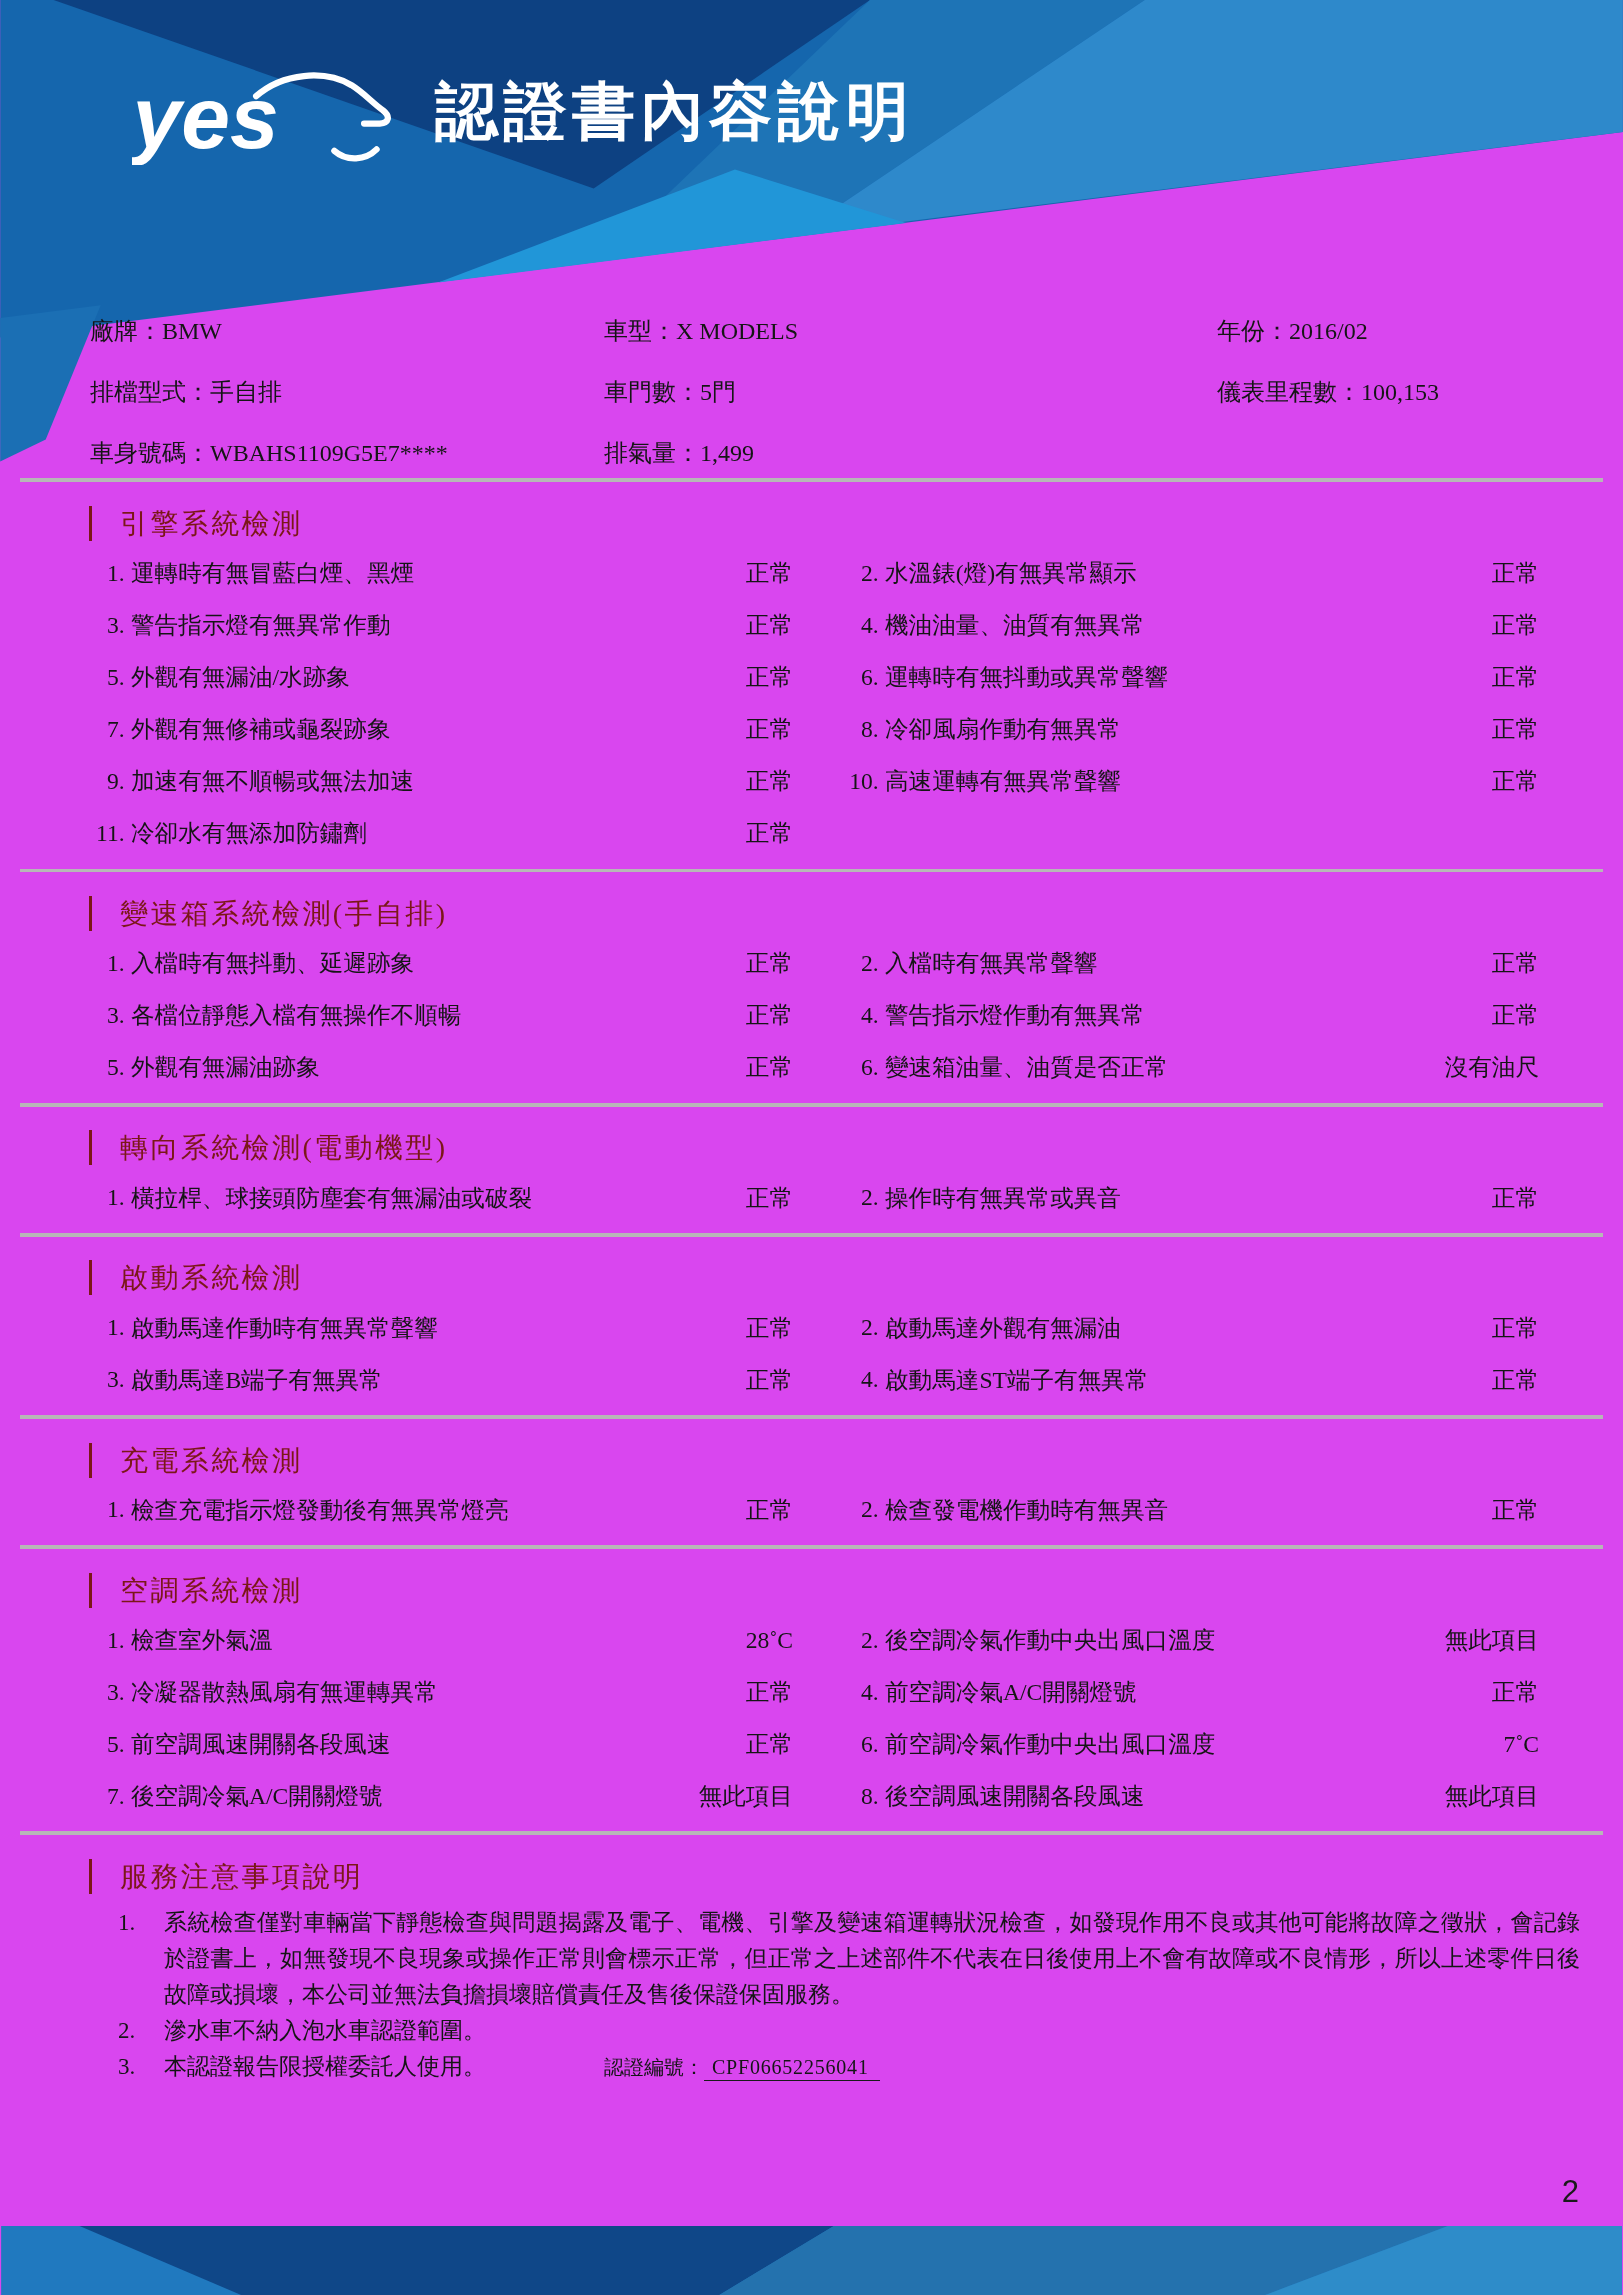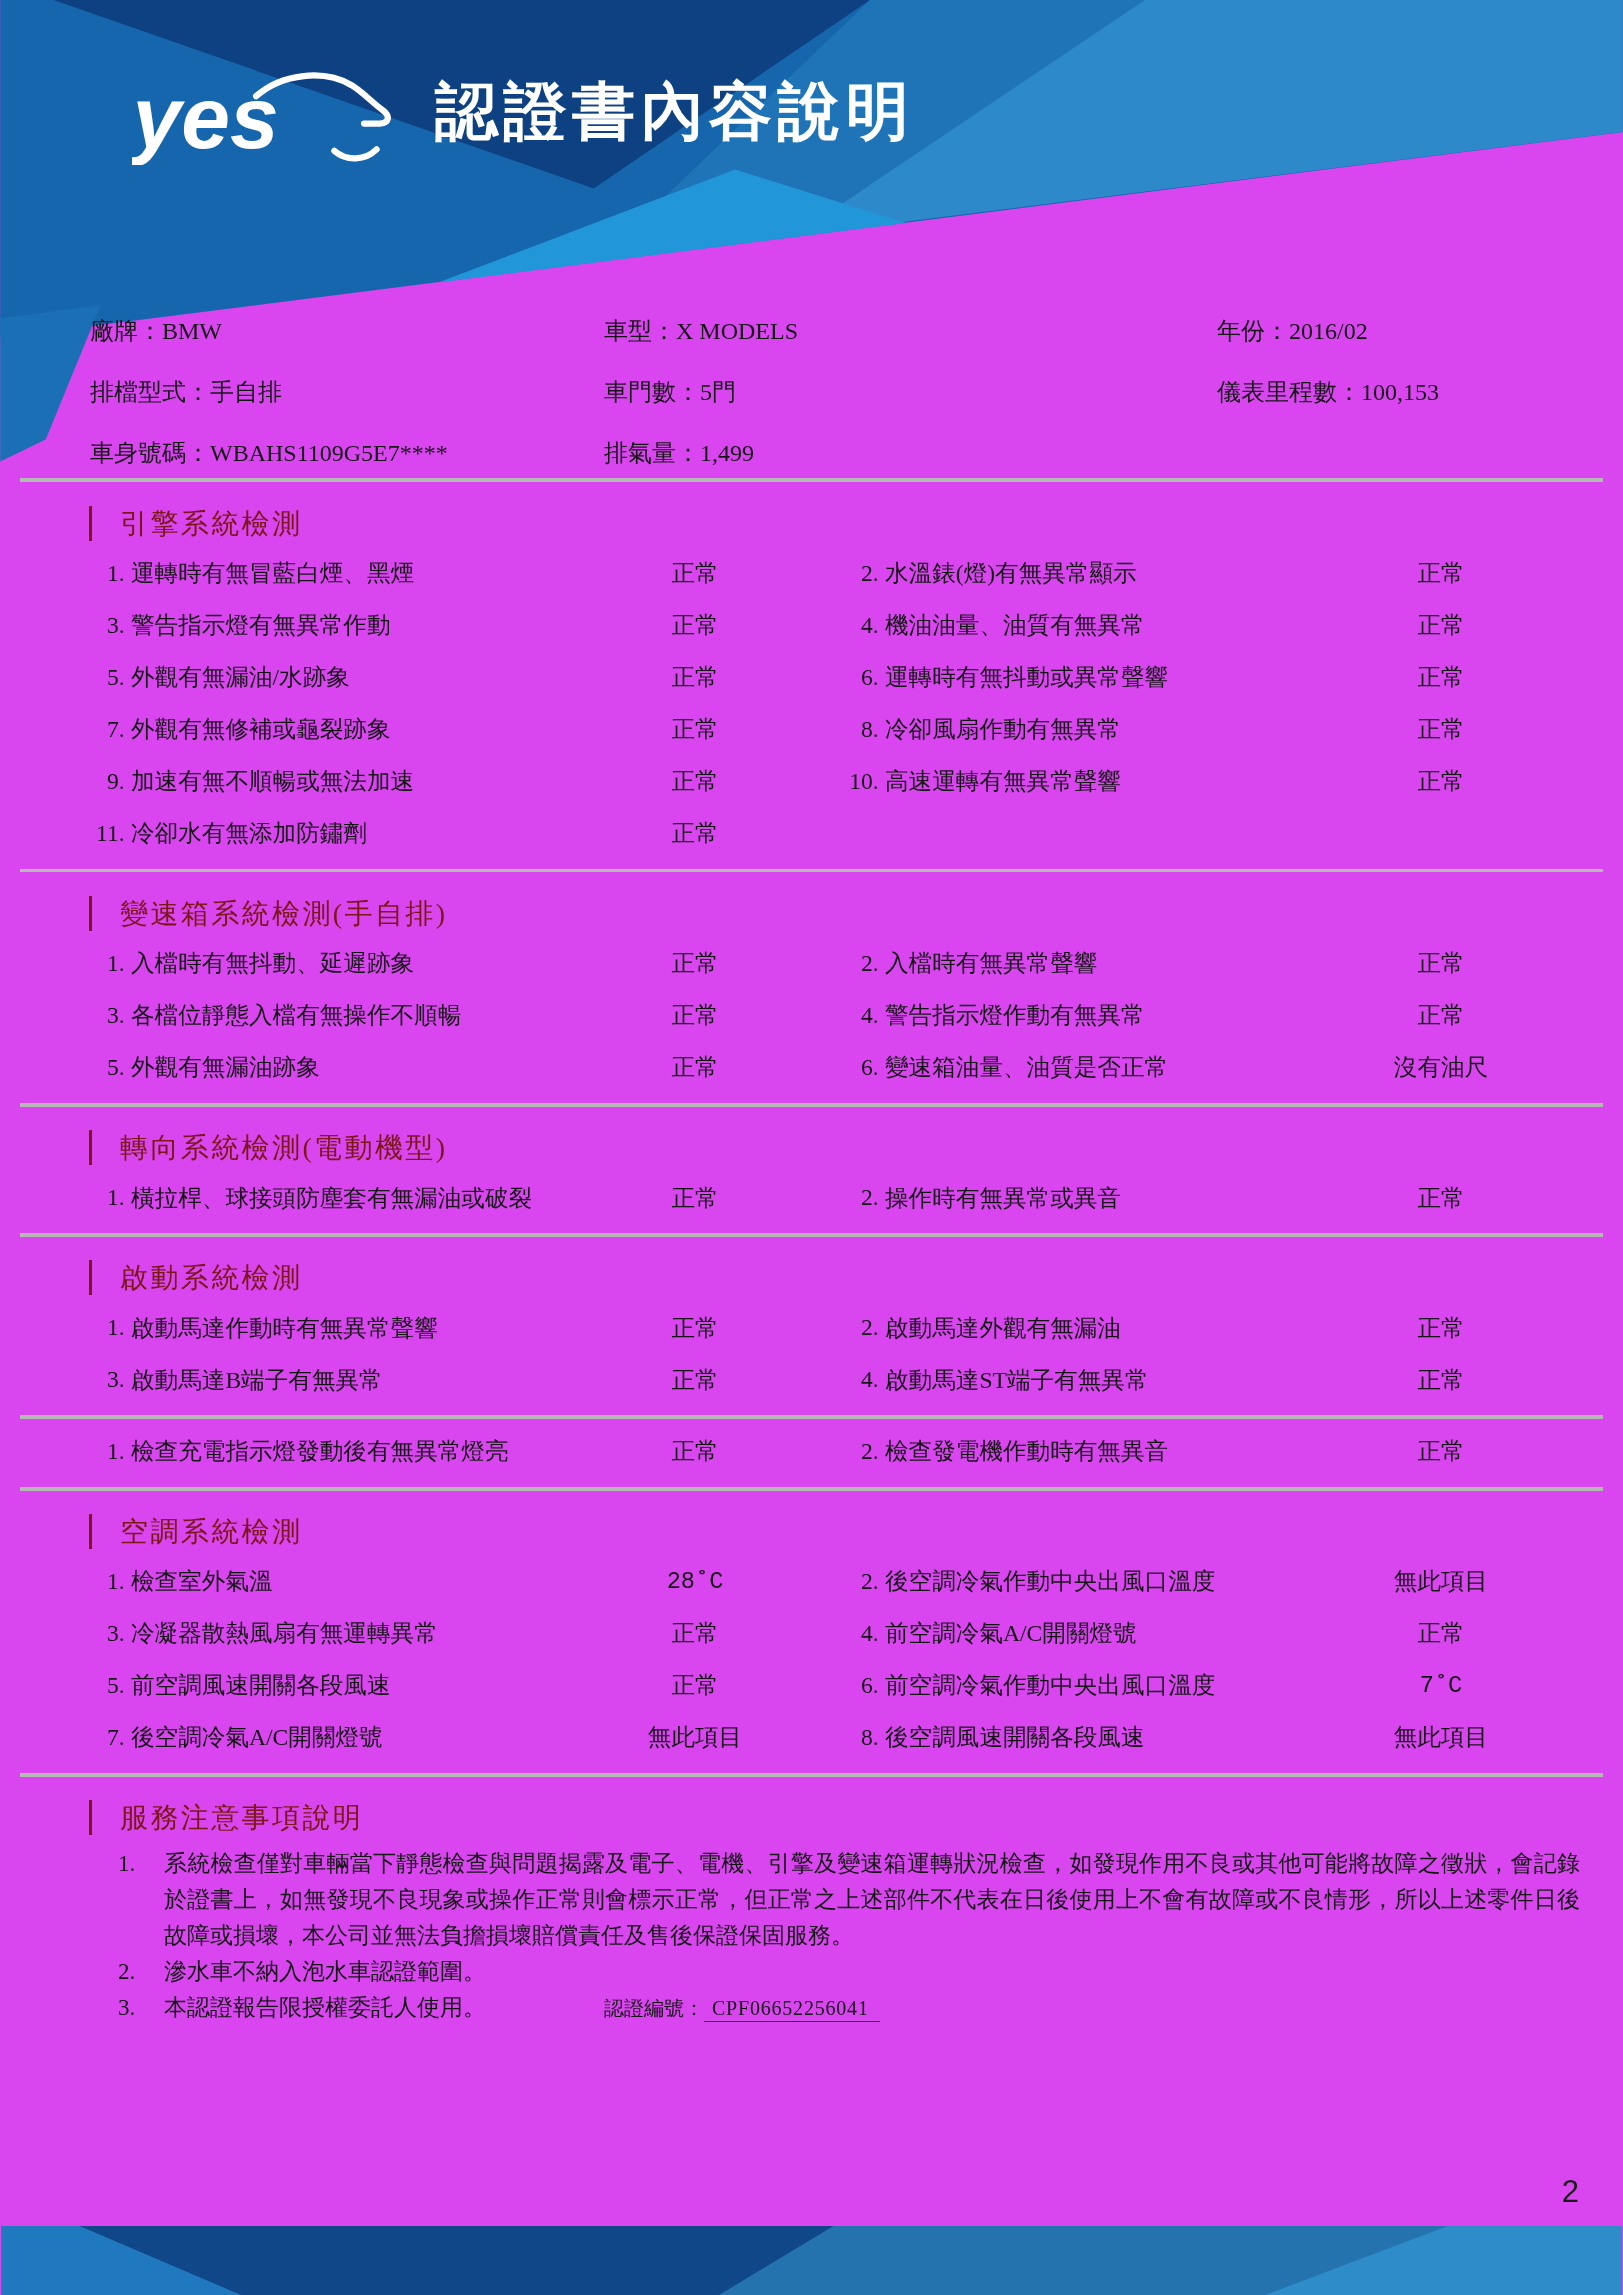--- a/index.html
+++ b/index.html
@@ -49,21 +49,21 @@
   }
   .items{margin:6.3px 0 0 90px;width:1449px;}
   .item-row{
     display:grid;
     grid-template-columns:41px 466px 196px 51px 41px 458px 196px;
     height:52px;align-items:center;
     font-size:23.6px;
   }
   .item-no{text-align:right;padding-right:6.3px;white-space:nowrap;}
   .item-text{white-space:nowrap;overflow:hidden;}
-  .item-status{text-align:center;white-space:nowrap;font-family:Liberation Mono, monospace;}
+  .item-status{text-align:right;white-space:nowrap;}
   .section .sep{margin-top:9.4px;}
   
   .notes{margin:11px 0 0 118px;width:1462px;font-size:23px;line-height:36px;}
   .note-row{display:grid;grid-template-columns:46px 1fr;}
   .note-no{white-space:nowrap;}
   .note-text{text-align:justify;}
   .cert{white-space:nowrap;margin-left:118px;font-size:20px;}
   .cert-no{
     border-bottom:1.6px solid #1a1a1a;
     padding:0 11px 1.6px 7.9px;
@@ -241,20 +241,21 @@
               <div class="item-status">正常</div>
               <div class="item-gap"></div>
               <div class="item-no">4.</div>
               <div class="item-text">啟動馬達ST端子有無異常</div>
               <div class="item-status">正常</div>
             </div>
           </div>
           <div class="sep"></div>
         </div>
         <div class="section">
+          <div class="section-title">充電系統檢測</div>
           <div class="items">
             <div class="item-row">
               <div class="item-no">1.</div>
               <div class="item-text">檢查充電指示燈發動後有無異常燈亮</div>
               <div class="item-status">正常</div>
               <div class="item-gap"></div>
               <div class="item-no">2.</div>
               <div class="item-text">檢查發電機作動時有無異音</div>
               <div class="item-status">正常</div>
             </div>

